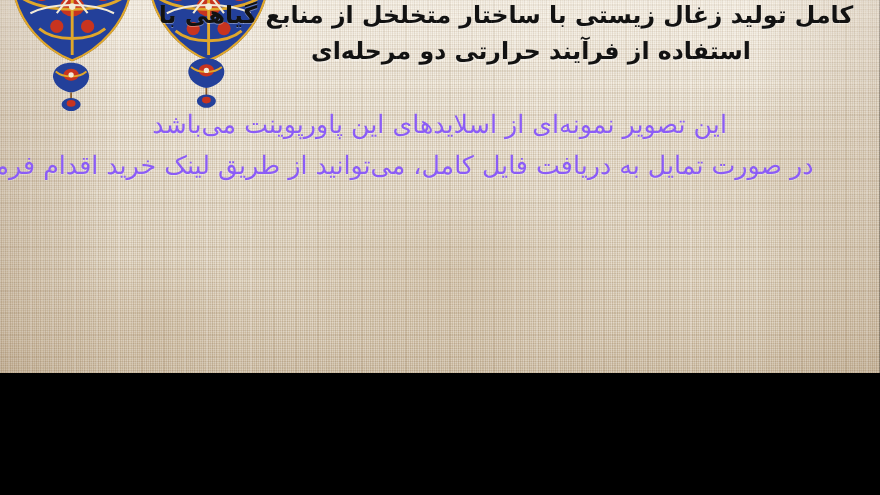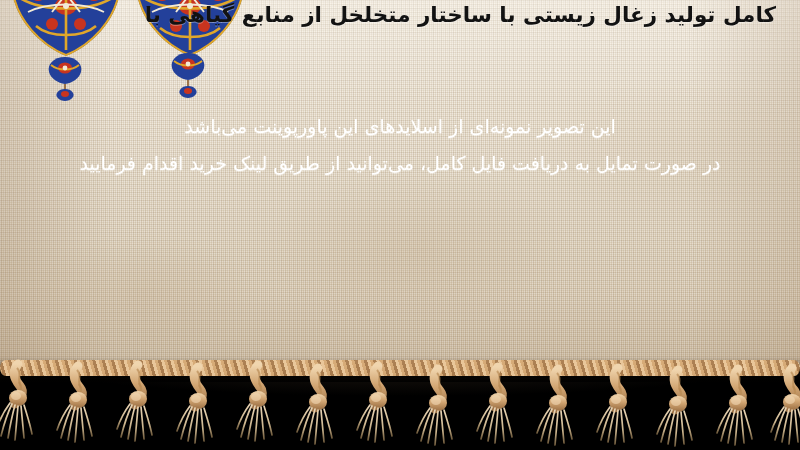--- a/index.html
+++ b/index.html
@@ -2,21 +2,21 @@
 <html lang="fa" dir="rtl"><head>
 <meta charset="utf-8">
 <style>
   html,body{margin:0;padding:0;}
   body{
     width:800px;height:450px;overflow:hidden;
     font-family:"DejaVu Sans","Liberation Sans",sans-serif;
     background:#000;
   }
   #slide{
-    position:relative;width:800px;height:450px;overflow:hidden;
+    position:relative;width:800px;height:339px;overflow:hidden;
     background:#000;
   }
 
   
   .carpet-field{
     position:absolute;left:0;top:0;width:800px;height:378px;
     background:
       
       radial-gradient(ellipse 220px 120px at 52% 66%, rgba(181,154,118,.16), rgba(181,154,118,0) 70%),
       radial-gradient(ellipse 160px 90px at 18% 78%, rgba(176,148,112,.14), rgba(176,148,112,0) 70%),
@@ -47,24 +47,24 @@
     text-align:center;direction:rtl;
     color:#121212;
     font-weight:bold;font-size:21.5px;line-height:33px;
     letter-spacing:0px;
     text-shadow:0 1px 0 rgba(255,255,255,.35);
   }
   .title-line{display:block;white-space:nowrap;}
   .title-line.l2{font-size:21.5px;}
 
   .body-block{
-    position:absolute;right:60px;top:108px;width:680px;
+    position:absolute;right:60px;top:96px;width:680px;
     text-align:center;direction:rtl;
-    color:#ffffff;
-    font-size:19px;line-height:37px;
+    color:#8b5cf6;
+    font-size:23px;line-height:37px;
     text-shadow:0 1px 0 rgba(255,255,255,.30);
   }
   .body-line{display:block;white-space:nowrap;}
 
   
   .black-band{
     position:absolute;left:0;top:368px;width:800px;height:82px;
     background:
       radial-gradient(ellipse 500px 40px at 50% 0%, rgba(28,22,16,.9), rgba(0,0,0,1) 70%),
       #000;
@@ -203,20 +203,21 @@
       <path d="M7 9 C14 15 28 15 35 9" stroke="#e0a72b" stroke-width="1.8" fill="none"></path>
       <circle cx="21" cy="12" r="2.4" fill="#f2ead7"></circle>
       <path d="M21 28 L21 35" stroke="#8a5a2a" stroke-width="1.6"></path>
       <path d="M21 34 C28 34 31 39 29 42 C27 45 23 46 21 46 C19 46 15 45 13 42 C11 39 14 34 21 34 Z" fill="#23409a"></path>
       <ellipse cx="21" cy="39" rx="4" ry="3" fill="#c8341f"></ellipse>
     </svg>
   </div>
 
   <div class="title-block">
     <span class="title-line l1">کامل تولید زغال زیستی با ساختار متخلخل از منابع گیاهی با</span>
+    <span class="title-line l2">استفاده از فرآیند حرارتی دو مرحله‌ای</span>
   </div>
 
   <div class="body-block">
     <span class="body-line">این تصویر نمونه‌ای از اسلایدهای این پاورپوینت می‌باشد</span>
     <span class="body-line">در صورت تمایل به دریافت فایل کامل، می‌توانید از طریق لینک خرید اقدام فرمایید</span>
   </div>
 
   <div class="black-band"></div>
   <div class="band-shadow"></div>
   <div class="selvedge"></div>

